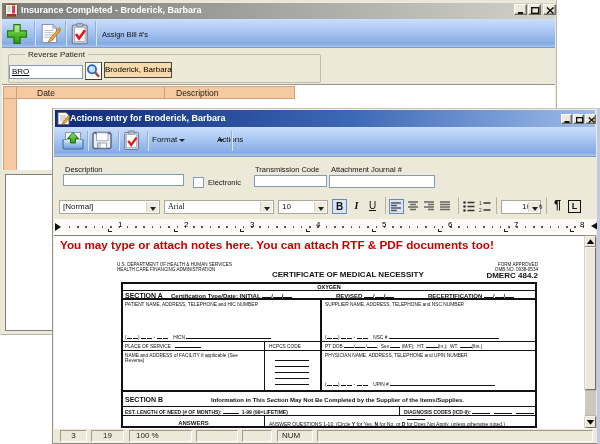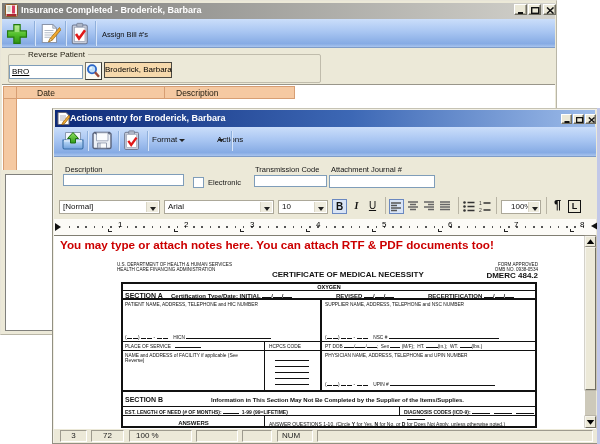--- a/index.html
+++ b/index.html
@@ -173,21 +173,21 @@
 <div class="lbl" style="left:65px;top:165px;">Description</div>
 <div class="inp" style="left:63px;top:174px;width:121px;height:12px;"></div>
 <div class="inp" style="left:193px;top:177px;width:11px;height:11px;"></div>
 <div class="lbl" style="left:208px;top:178px;">Electronic</div>
 <div class="lbl" style="left:255px;top:165px;">Transmission Code</div>
 <div class="inp" style="left:254px;top:175px;width:73px;height:12px;"></div>
 <div class="lbl" style="left:331px;top:165px;">Attachment Journal #</div>
 <div class="inp" style="left:329px;top:175px;width:106px;height:13px;"></div>
 
 <div class="combo" style="left:59px;top:200px;width:101px;height:14px;line-height:12px;padding-left:3px;">[Normal]<span class="ar" style="width:12px;"></span></div>
-<div class="combo" style="left:164px;top:200px;width:110px;height:14px;line-height:12px;padding-left:3px;">Arial<span class="ar" style="width:12px;"></span></div>
+<div class="combo" style="left:164px;top:200px;width:110px;height:14px;line-height:12px;padding-left:3px;font-family:Liberation Serif, serif;">Arial<span class="ar" style="width:12px;"></span></div>
 <div class="combo" style="left:278px;top:200px;width:50px;height:14px;line-height:12px;padding-left:3px;">10<span class="ar" style="width:12px;"></span></div>
 <div class="fbtn fsel" style="left:332px;top:199px;font-weight:bold;">B</div>
 <div class="fbtn" style="left:349px;top:199px;font-style:italic;font-family:'Liberation Serif',serif;font-weight:bold;">I</div>
 <div class="fbtn" style="left:365px;top:199px;text-decoration:underline;">U</div>
 <div class="sep" style="left:385px;top:197px;height:17px;background:#B8B4A4;box-shadow:none;"></div>
 <div class="fbtn fsel" style="left:389px;top:199px;"><svg width="11" height="10" style="margin-top:2px">
       <path d="M0 1 h10 M0 3.5 h6 M0 6 h10 M0 8.5 h6" stroke="#555" stroke-width="1.4"></path>
     </svg></div>
 <div class="fbtn" style="left:406px;top:199px;"><svg width="11" height="10" style="margin-top:2px">
       <path d="M0 1 h10 M2 3.5 h6 M0 6 h10 M2 8.5 h6" stroke="#666" stroke-width="1.4"></path>
@@ -204,21 +204,21 @@
       <circle cx="1.5" cy="5.5" r="1.3" fill="#333"></circle>
       <circle cx="1.5" cy="9.5" r="1.3" fill="#333"></circle>
       <path d="M4.5 1.5 h7 M4.5 5.5 h7 M4.5 9.5 h7" stroke="#333" stroke-width="1.3"></path>
     </svg></div>
 <div class="fbtn" style="left:477px;top:199px;"><svg width="12" height="11" style="margin-top:2px">
       <text x="0" y="4" font-size="5" fill="#333">1</text>
       <text x="0" y="11" font-size="5" fill="#333">2</text>
       <path d="M4.5 2 h7 M4.5 9 h7" stroke="#333" stroke-width="1.3"></path>
     </svg></div>
 <div class="sep" style="left:496px;top:197px;height:17px;background:#B8B4A4;box-shadow:none;"></div>
-<div class="combo" style="left:501px;top:200px;width:40px;height:14px;line-height:12px;padding-left:9px;">100%<span class="ar" style="width:11px;"></span></div>
+<div class="combo" style="left:501px;top:200px;width:40px;height:14px;line-height:12px;padding-left:20px;">100%<span class="ar" style="width:11px;"></span></div>
 <div class="sep" style="left:546px;top:197px;height:17px;background:#B8B4A4;box-shadow:none;"></div>
 <div class="fbtn" style="left:550px;top:198px;font-weight:bold;font-size:13px;">¶</div>
 <div class="a" style="left:568px;top:200px;width:13px;height:13px;border:1.5px solid #111;font-size:9px;font-weight:bold;text-align:center;line-height:10px;color:#111;">L</div>
 
 <div class="a" style="left:54px;top:219px;width:542px;height:17px;background:#FCFBF7;border-bottom:1px solid #807E72;"></div>
 <div class="a" style="left:55px;top:223px;width:0;height:0;border:4px solid transparent;border-left:6px solid #111;"></div>
 <div class="a" style="left:587px;top:222px;width:0;height:0;border:4.5px solid transparent;border-right:7px solid #111;"></div>
 <div class="a" style="left:62px;top:226px;width:522px;height:2px;background:repeating-linear-gradient(to right,transparent 0 6.8px,#555 6.8px 8.29px);"></div>
 <span class="a" style="left:108px;top:229px;width:4px;height:3px;border-left:1.5px solid #222;border-bottom:1.5px solid #222;"></span>
 <span class="a" style="left:174px;top:229px;width:4px;height:3px;border-left:1.5px solid #222;border-bottom:1.5px solid #222;"></span>
@@ -250,21 +250,21 @@
   </div>
 <div class="a" style="left:585px;top:247px;width:11px;height:143px;background:#ECE9D8;border:1px solid #F6F4EC;border-right-color:#716F62;border-bottom-color:#716F62;box-shadow:0 0 0 0.5px #A8A496;"></div>
 <div class="a" style="left:585px;top:416px;width:11px;height:12px;background:#ECE9D8;border:1px solid #F6F4EC;border-right-color:#716F62;border-bottom-color:#716F62;box-shadow:0 0 0 0.5px #A8A496;">
     <svg width="9" height="10" style="display:block">
       <path d="M4.5 7.8 L8.2 3 H0.8 z" fill="#000"></path>
     </svg>
   </div>
 
 <div class="a" style="left:54px;top:428px;width:542px;height:14px;background:#ECE9D8;border-top:1px solid #fff;"></div>
 <div class="panel" style="left:60px;top:430px;width:27px;text-align:center;">3</div>
-<div class="panel" style="left:91px;top:430px;width:33px;text-align:center;">72</div>
+<div class="panel" style="left:91px;top:430px;width:33px;text-align:center;">19</div>
 <div class="panel" style="left:129px;top:430px;width:63px;padding-left:6px;">100 %</div>
 <div class="panel" style="left:196px;top:430px;width:42px;"></div>
 <div class="panel" style="left:242px;top:430px;width:30px;"></div>
 <div class="panel" style="left:277px;top:430px;width:36px;padding-left:4px;">NUM</div>
 <div class="panel" style="left:317px;top:430px;width:276px;"></div>
 
 <div class="a" style="left:597px;top:108px;width:3px;height:336px;background:#C2C8E8;"></div>
 
 <div class="tiny" style="left:117px;top:263px;font-size:4.6px;line-height:4.8px;">U.S. DEPARTMENT OF HEALTH &amp; HUMAN SERVICES<br>HEALTH CARE FINANCING ADMINISTRATION</div>
 <div class="tiny" style="left:455px;top:263px;width:83px;font-size:4.6px;line-height:4.9px;text-align:right;">FORM APPROVED<br>OMB NO. 0938-0534</div>

